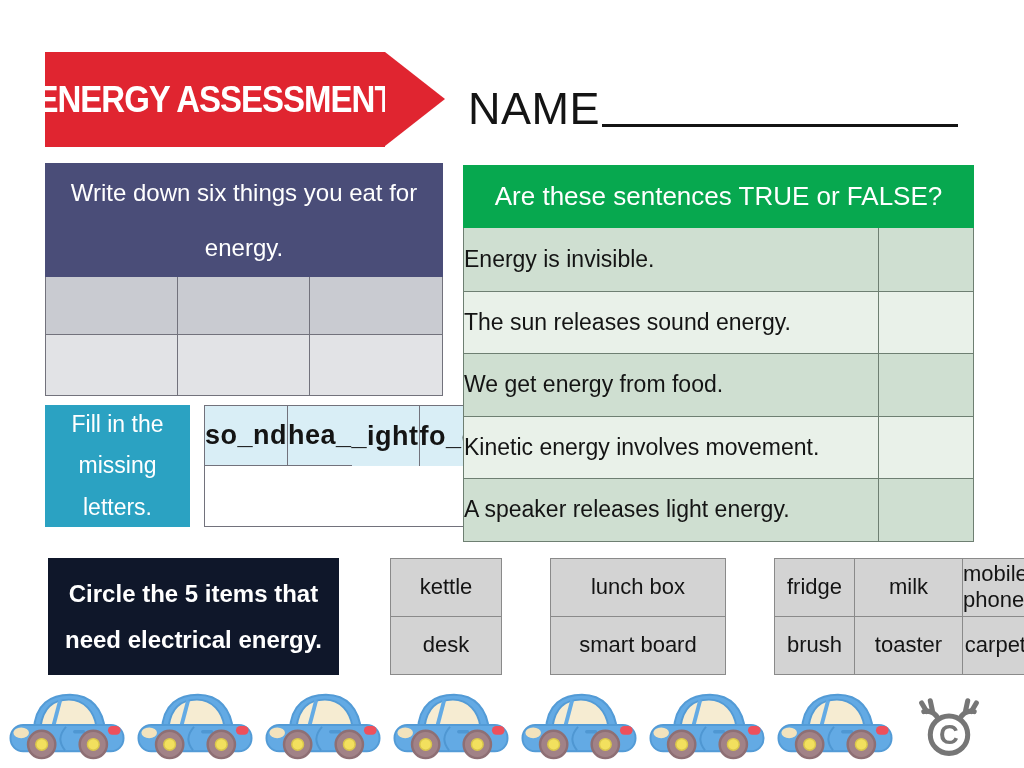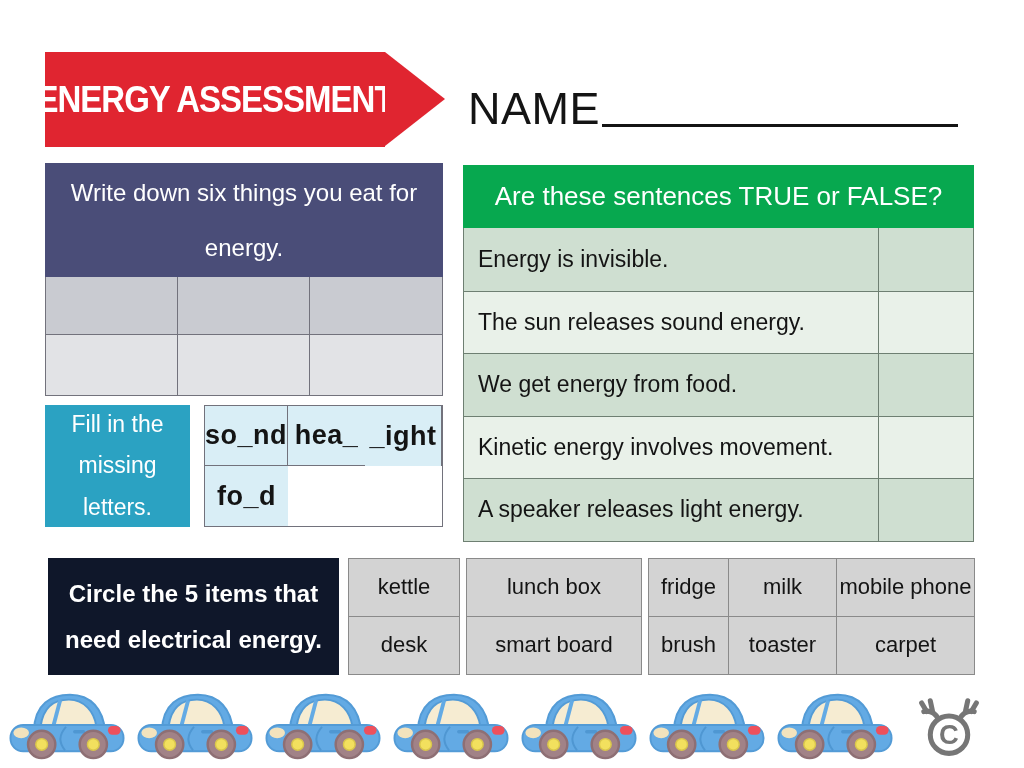--- a/index.html
+++ b/index.html
@@ -40,44 +40,44 @@
   .six-grid{display:grid;grid-template-columns:1fr 1fr 1fr;grid-template-rows:58px 60px;
     border:1px solid var(--border-gray);border-top:none;box-sizing:border-box;}
   .six-cell{border-right:1px solid var(--border-gray);border-bottom:1px solid var(--border-gray);}
   .six-cell.c3{border-right:none;}
   .six-cell.r2{border-bottom:none;background:var(--gray-r2);}
   .six-cell.r1{background:var(--gray-r1);}
   
   .fill{position:absolute;left:45px;top:405px;width:398px;height:122px;display:flex;gap:14px;}
   .fill-label{width:145px;background:var(--teal);color:#fff;font-size:23px;line-height:1.8;
     display:flex;align-items:center;justify-content:center;text-align:center;padding:0 14px;box-sizing:border-box;flex:none;}
-  .fill-grid{flex:1;display:grid;grid-template-columns:1fr 1fr 1fr;grid-template-rows:1fr 1fr;
+  .fill-grid{flex:1;display:grid;grid-template-columns:1fr 1fr 1fr 1fr;grid-template-rows:1fr 1fr;
     border:1px solid var(--border-gray);box-sizing:border-box;}
   .word-cell{background:var(--lightblue);display:flex;align-items:center;justify-content:center;
     font-size:27px;font-weight:bold;letter-spacing:0.5px;color:var(--ink);
     border-right:1px solid var(--border-gray);border-bottom:1px solid var(--border-gray);}
   .word-cell.c2{border-right:none;}
   .word-cell.r2{border-bottom:none;}
   
   .tf{position:absolute;left:463px;top:165px;width:511px;}
   .tf-header{height:63px;background:var(--green);color:#fff;font-size:26px;
     display:flex;align-items:center;justify-content:center;text-align:center;}
   .tf-rows{border:1px solid var(--border-green);border-top:none;box-sizing:border-box;}
   .tf-row{height:62.5px;display:flex;box-sizing:border-box;}
   .tf-row + .tf-row{border-top:1px solid var(--border-green);}
   .tf-row.odd{background:var(--sage-dark);}
   .tf-row.even{background:var(--sage-light);}
-  .tf-sentence{flex:1;display:flex;align-items:center;padding-left:14px;font-size:23px;}
+  .tf-sentence{flex:1;display:flex;align-items:center;font-size:23px;}
   .tf-answer{width:94px;border-left:1px solid var(--border-green);}
   
   .circle-box{position:absolute;left:48px;top:558px;width:291px;height:117px;background:#0f172a;
     color:#fff;font-size:24px;font-weight:bold;line-height:1.9;display:flex;align-items:center;
     justify-content:center;text-align:center;padding:0 8px;box-sizing:border-box;}
   .items{position:absolute;left:348px;top:558px;width:627px;height:117px;display:flex;gap:6px;}
-  .iblock{display:grid;grid-template-rows:1fr 1fr;border:1px solid var(--border-item);box-sizing:border-box;}
+  .iblock{display:grid;grid-template-rows:1fr 1fr;border:1px solid var(--border-item);box-sizing:border-box;margin-left:42px;}
   .iblock.b1{width:112px;flex:none;}
   .iblock.b2{width:176px;flex:none;}
   .iblock.b3{flex:1;grid-template-columns:80px 108px 1fr;}
   .item-cell{background:var(--item-gray);display:flex;align-items:center;justify-content:center;
     font-size:22px;color:var(--ink);border-right:1px solid var(--border-item);border-bottom:1px solid var(--border-item);}
   .item-cell.lastcol{border-right:none;}
   .item-cell.lastrow{border-bottom:none;}
   
   .cars{position:absolute;left:8px;top:686px;display:flex;gap:10px;}
   .car{width:118px;height:76px;}

